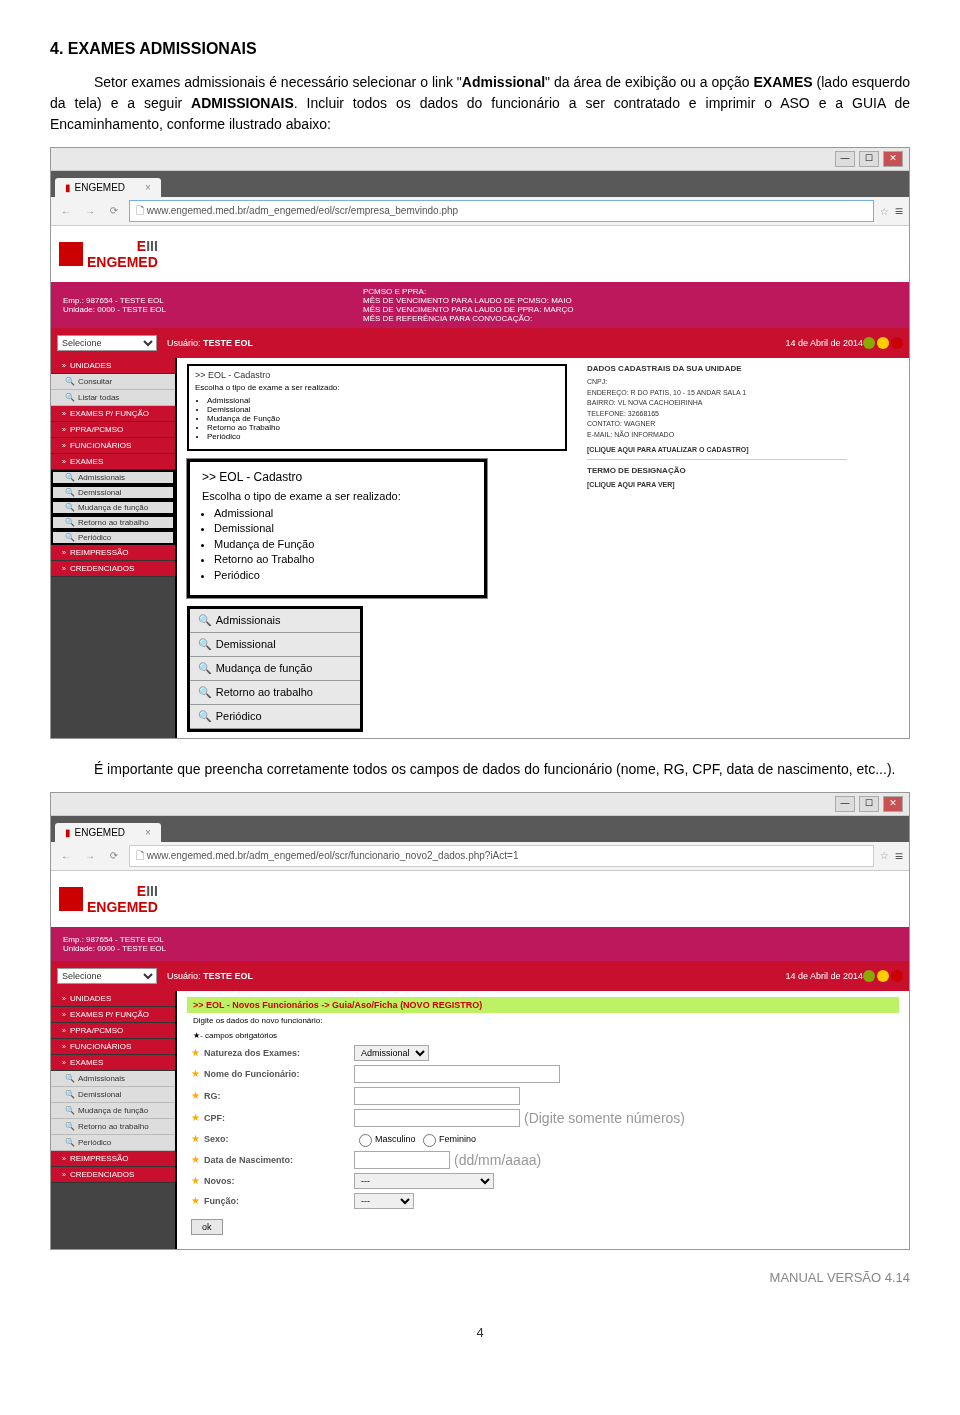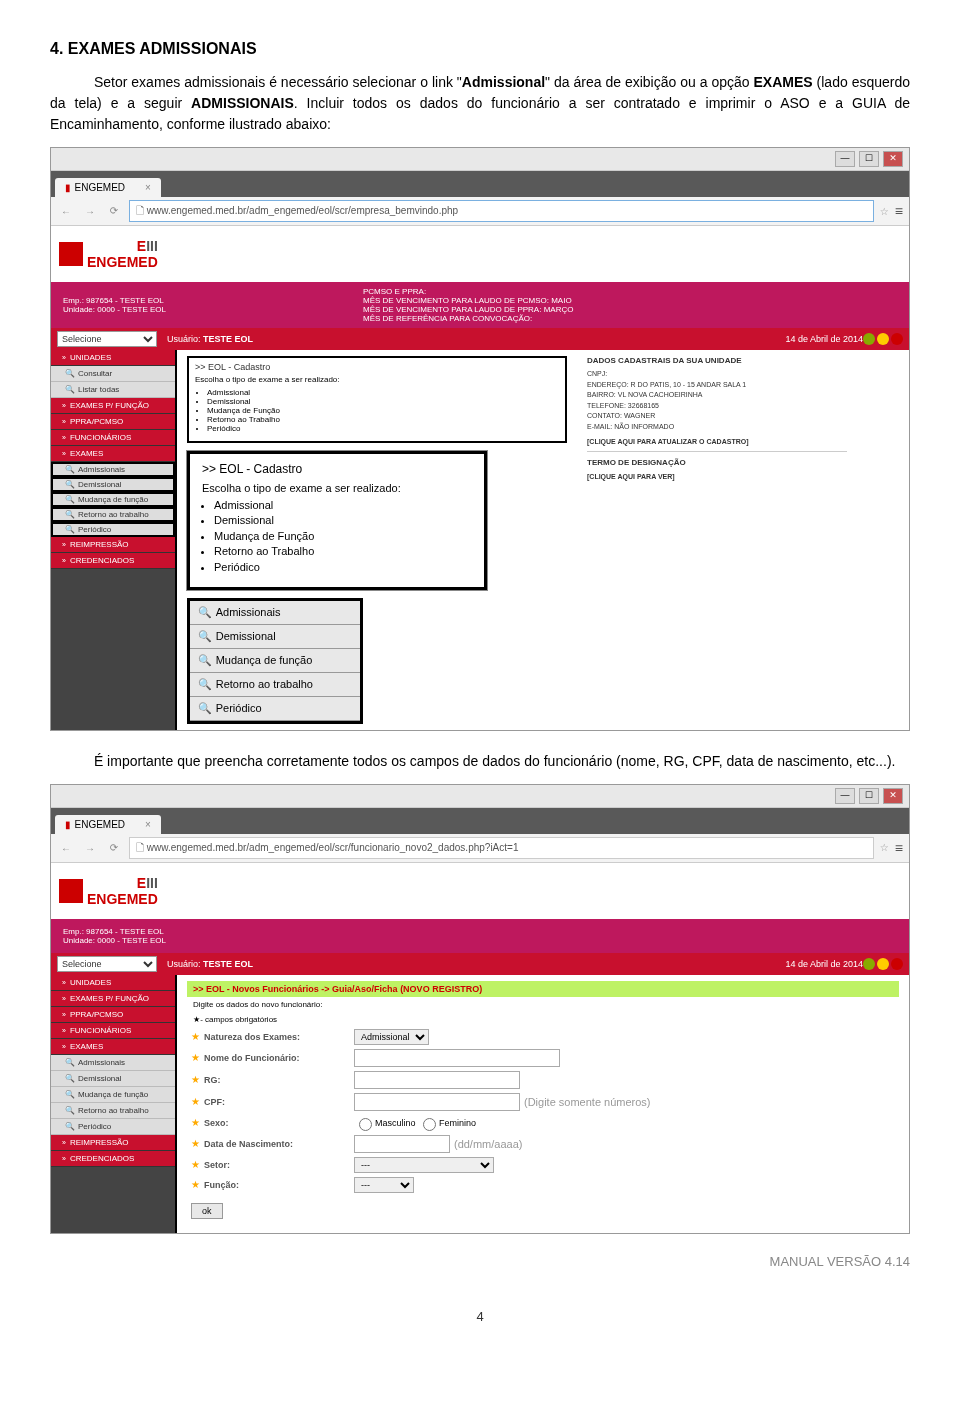--- a/index.html
+++ b/index.html
@@ -118,21 +118,21 @@
     padding: 4px 12px;
     align-items: center;
   }
   .header-info .left { flex: 0 0 300px; }
   .header-info .right { flex: 1; text-align: left; }
   .user-row {
     background: #c8102e;
     color: #fff;
     display: flex;
     align-items: center;
-    height: 22px;
+    height: 30px;
     padding: 0 6px;
     font-size: 9px;
   }
   .user-row .sel {
     background: #fff;
     color: #333;
     border: 1px solid #999;
     height: 16px;
     width: 100px;
     font-size: 9px;
@@ -224,21 +224,21 @@
   }
   .right-title { font-weight: bold; margin-bottom: 4px; font-size:8px; }
   .right-info { line-height: 1.5; font-size:7px; }
   .right-link { font-weight: bold; margin-top: 6px; font-size:7px; }
   .right-sep { border-top: 1px solid #ccc; margin: 6px 0; }
   .form-row { display: flex; align-items: center; padding: 2px 4px; font-size: 9px; }
   .form-row .star-ic { color: #fa0; margin-right: 4px; font-size:10px; }
   .form-row .lbl { width: 150px; font-weight: bold; color: #555; }
   .form-row .inp { border: 1px solid #aaa; height: 14px; width: 160px; background: #fff; }
   .form-row .sel { border: 1px solid #aaa; height: 16px; font-size: 9px; padding:0 2px; background:#efefef; }
-  .form-row .hint { font-size: 11px; color: #999; margin-left: 4px; }
+  .form-row .hint { font-size: 14px; color: #999; margin-left: 4px; }
   .btn-ok {
     background: #e8e8e8;
     border: 1px solid #999;
     padding: 2px 10px;
     font-size: 9px;
     margin: 8px 4px;
     display: inline-block;
   }
   .form-header { background: #bef264; padding: 3px 6px; font-size:9px; color:#c00; font-weight:bold; }
   .form-sub { font-size: 8px; padding: 3px 6px; }
@@ -575,21 +575,21 @@
         <input type="radio" style=""><span>Feminino</span>
       </div>
       <div class="form-row">
           <span class="star-ic">★</span>
           <span class="lbl">Data de Nascimento:</span>
           <input class="inp" style="width: 90px;">
           <span class="hint">(dd/mm/aaaa)</span>
         </div>
       <div class="form-row">
           <span class="star-ic">★</span>
-          <span class="lbl">Setor:</span>
+          <span class="lbl">Novos:</span>
           <select class="sel" style="width:140px;"><option>---</option></select>
         </div>
       <div class="form-row">
           <span class="star-ic">★</span>
           <span class="lbl">Função:</span>
           <select class="sel" style="width:60px;"><option>---</option></select>
         </div>
       <div class="btn-ok">ok</div>
     </div>
   </div>

